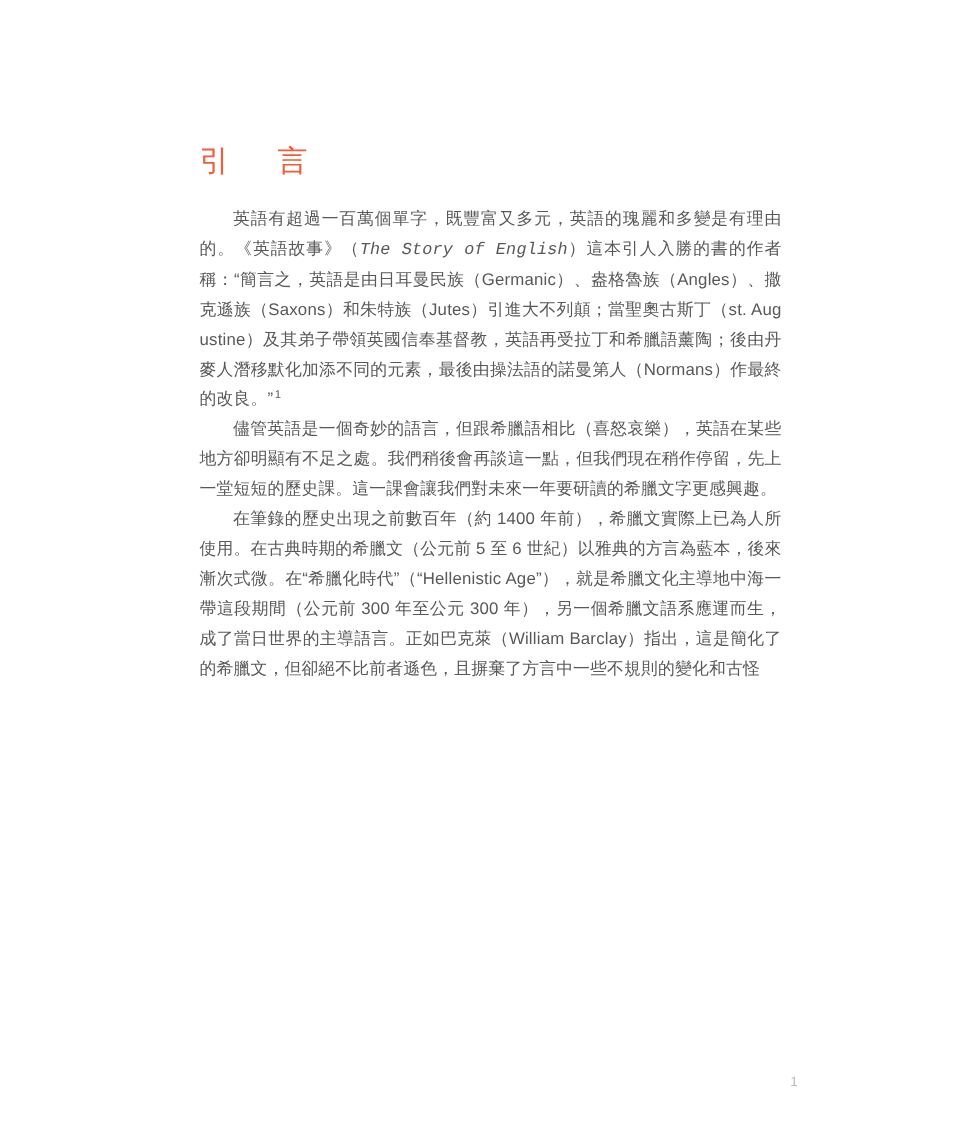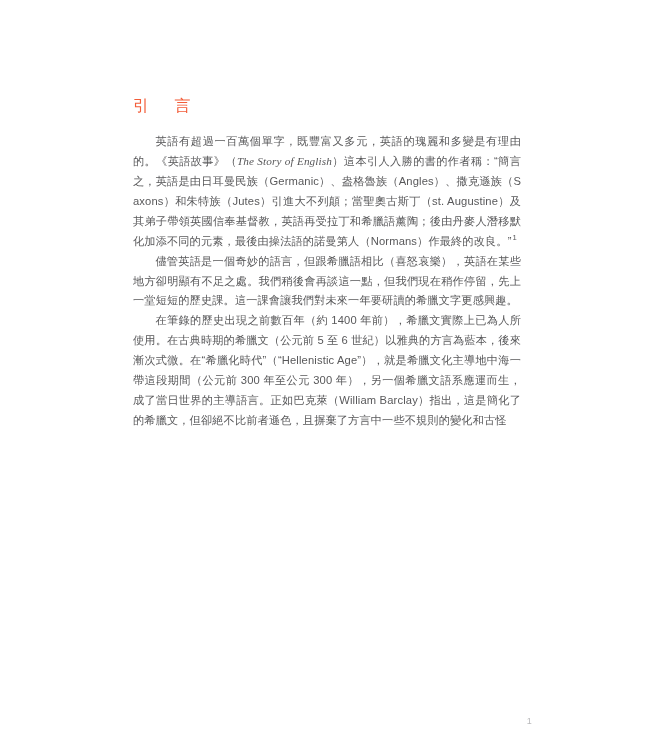--- a/index.html
+++ b/index.html
@@ -27,21 +27,21 @@
 
   .content {
     position: absolute;
     left: 133px;
     top: 96px;
     width: 388px;
   }
 
   .chapter-title {
     color: #F25C38;
-    font-size: 16px;
+    font-size: 20px;
     line-height: 1.2;
     letter-spacing: 0.30em;
     font-weight: 400;
     margin: 0 0 17px 0;
     font-family: "Liberation Sans", "DejaVu Sans", sans-serif;
   }
 
   .para {
     color: #58585a;
     font-size: 11.2px;
@@ -54,21 +54,21 @@
     letter-spacing: 0.012em;
     word-break: break-all;
   }
 
   .para + .para {
     margin-top: 0px;
   }
 
   .ital {
     font-style: italic;
-    font-family: Liberation Serif, serif;
+    font-family: Liberation Mono, monospace;
   }
 
   sup.fn {
     font-size: 0.68em;
     vertical-align: super;
     line-height: 0;
     padding-left: 1px;
   }
 
   .page-number {

